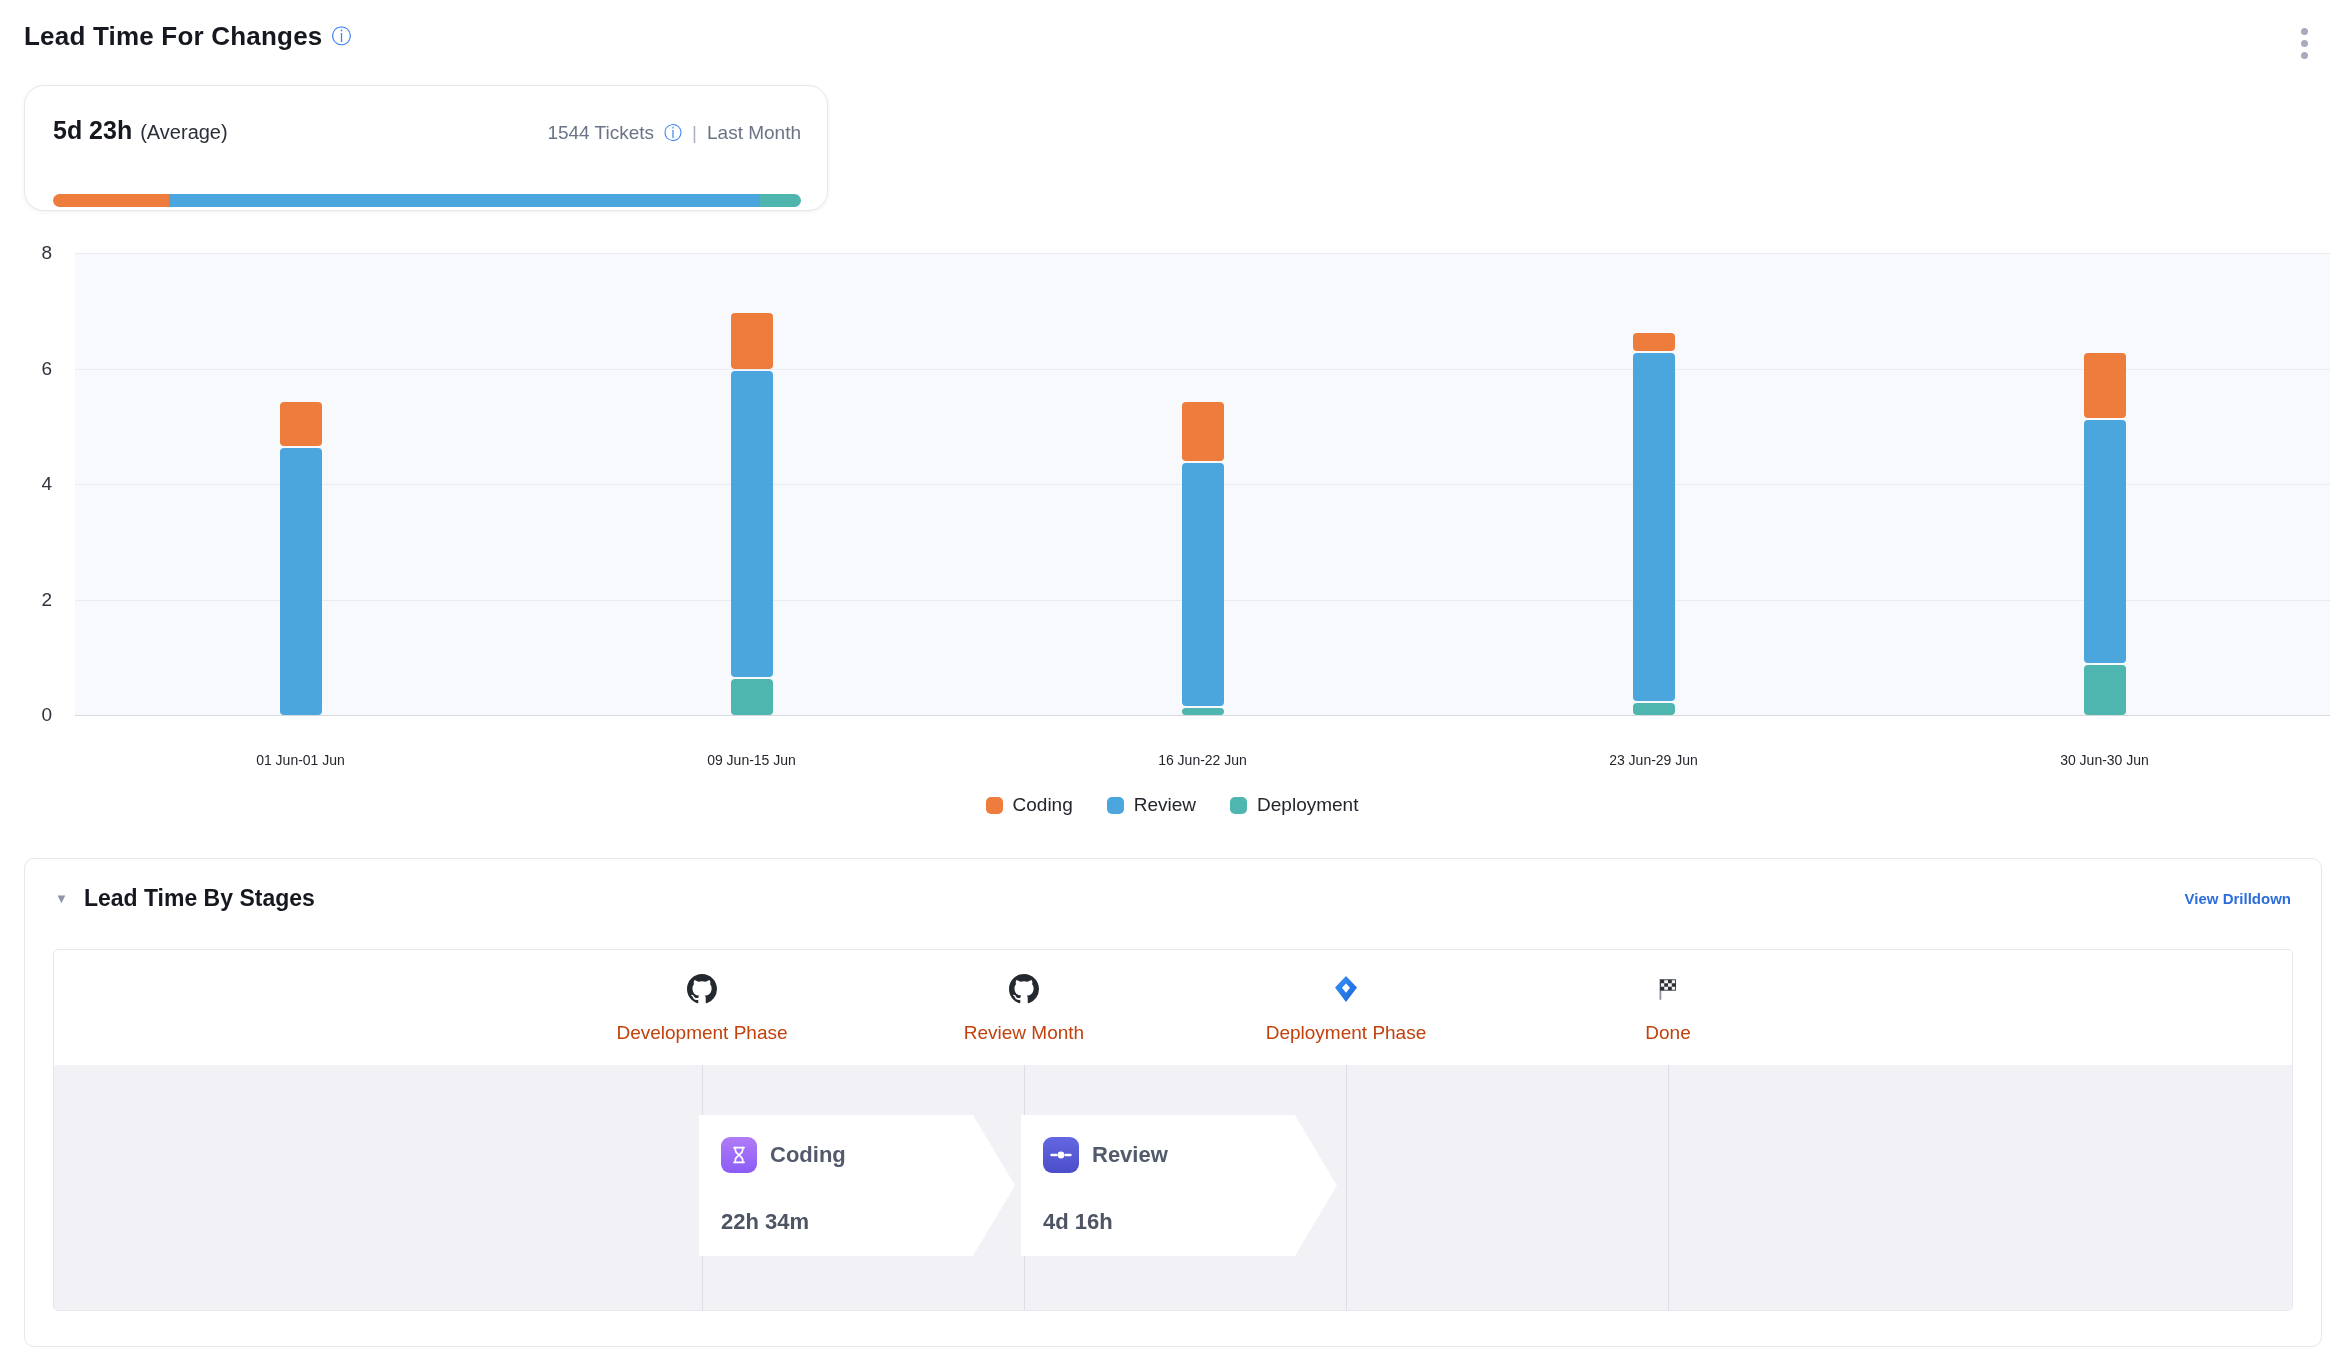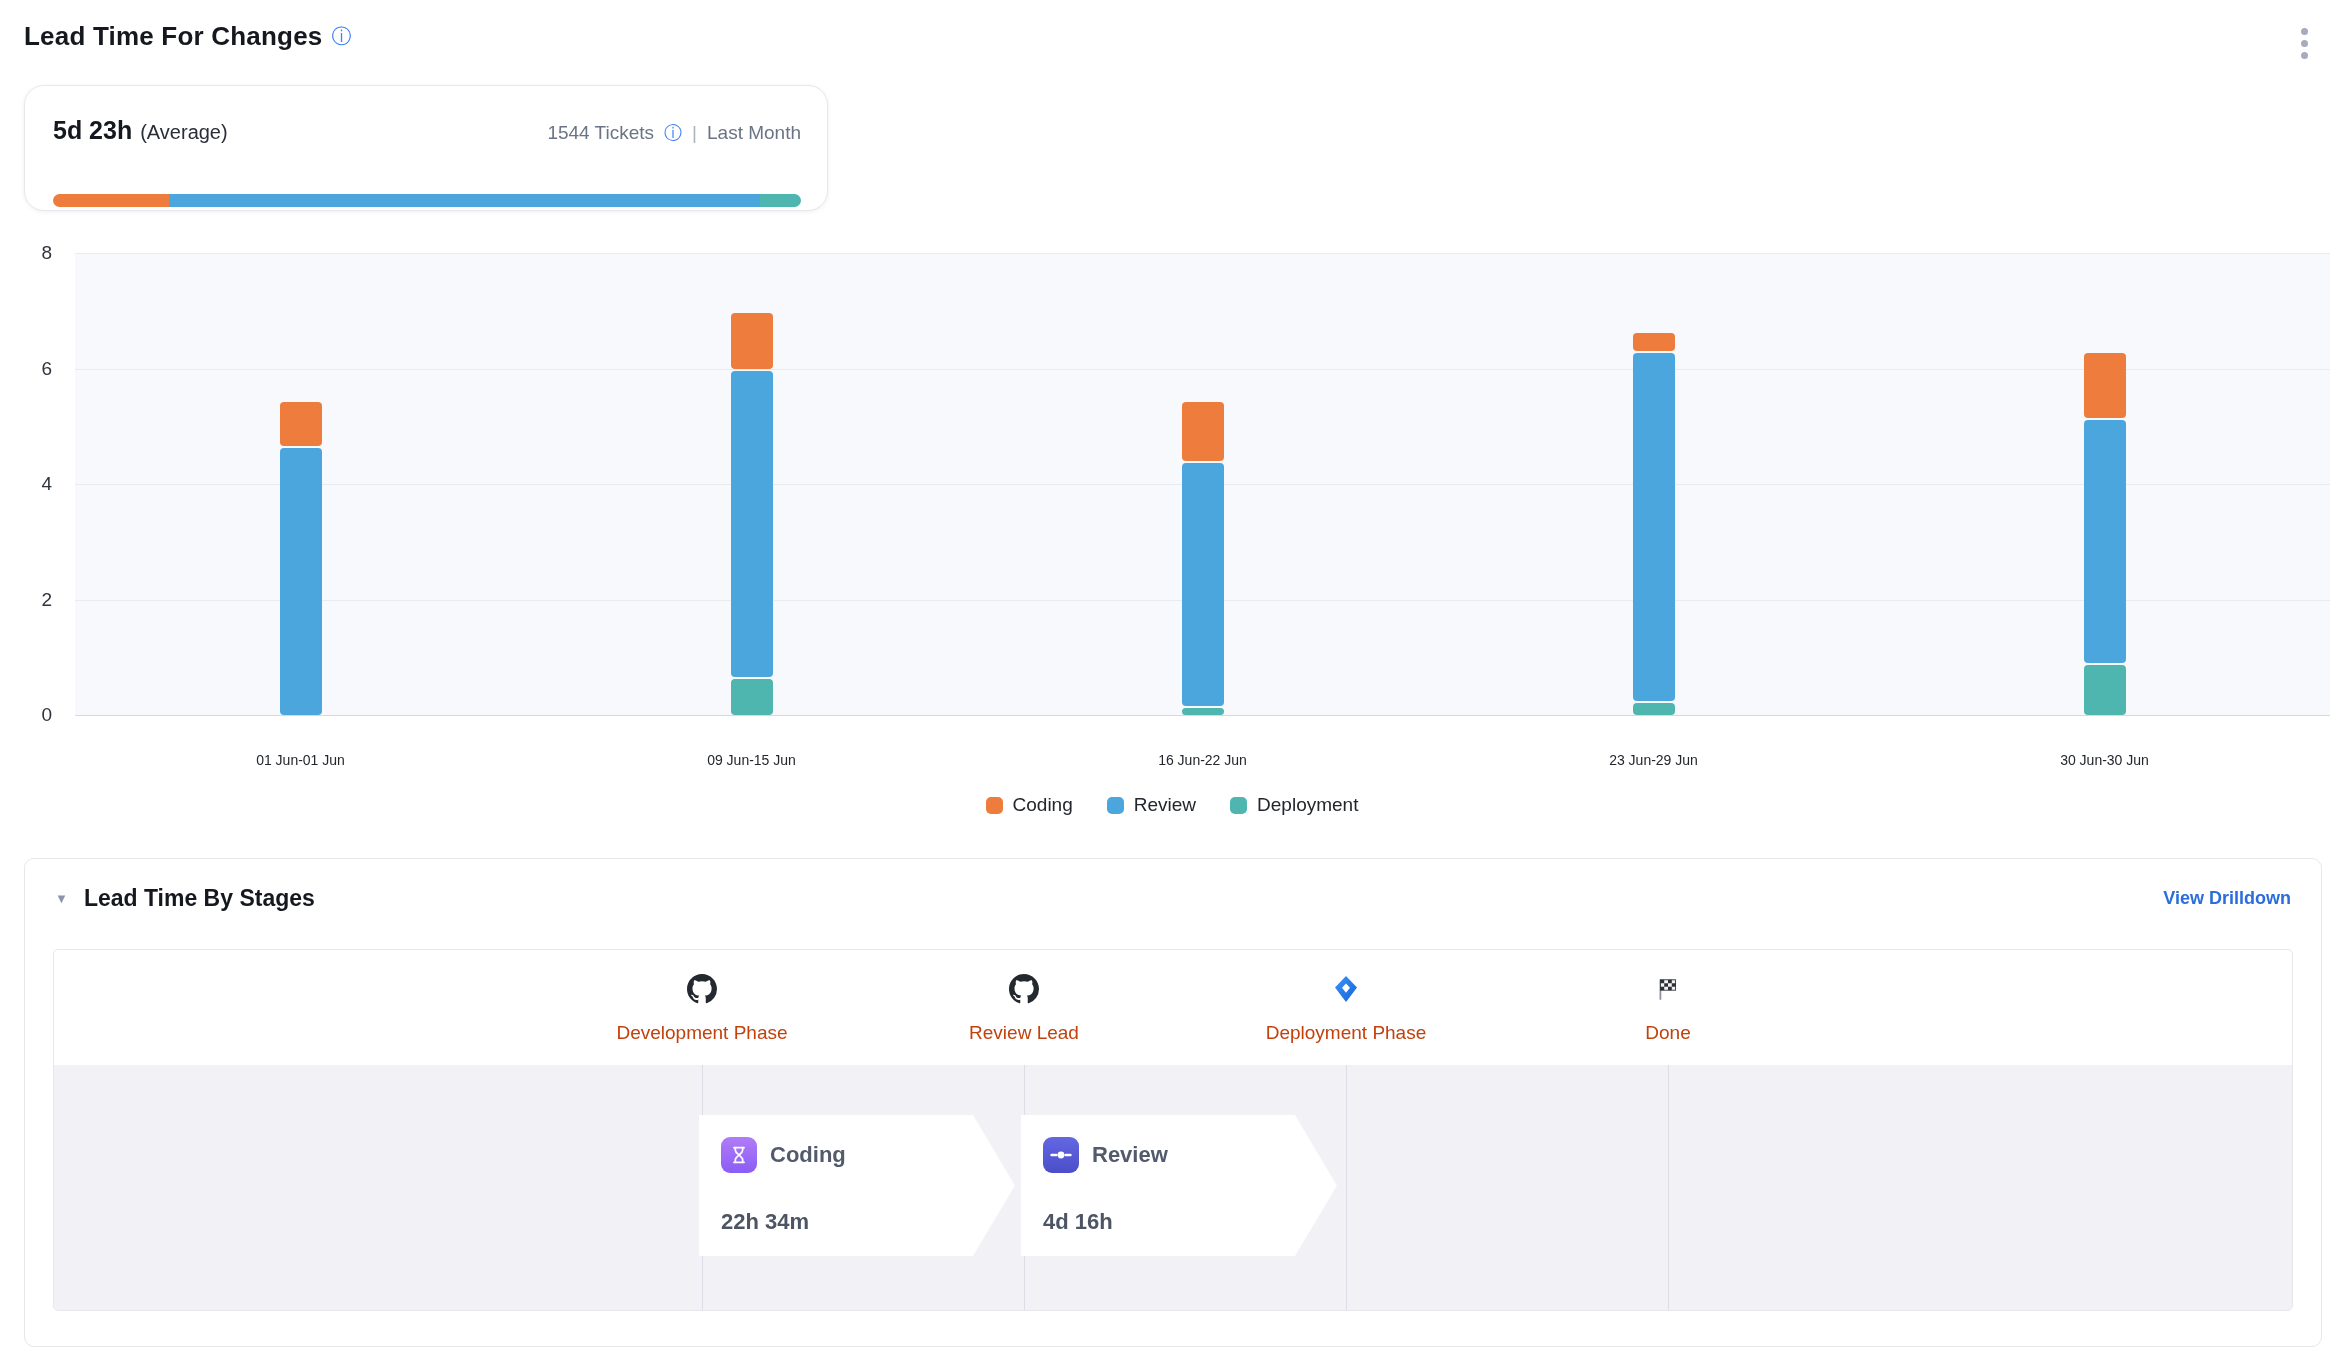--- a/index.html
+++ b/index.html
@@ -39,21 +39,21 @@
   #legend{left:0;right:0;top:794px;display:flex;justify-content:center;gap:34px;}
   .legend-item{display:flex;align-items:center;gap:10px;font-size:19px;color:#23262d;cursor:pointer;}
   .legend-swatch{width:17px;height:17px;border-radius:5px;}
 
   
   #stages-card{left:24px;top:858px;width:2296px;height:487px;background:#fff;
     border:1px solid #e6e8ec;border-radius:10px;}
   #stages-header{position:absolute;left:30px;right:30px;top:26px;display:flex;align-items:center;}
   #stages-caret{font-size:13px;color:#8e95a8;margin-right:16px;cursor:pointer;}
   #stages-title{font-size:23px;font-weight:bold;color:#15181e;}
-  #drilldown-link{margin-left:auto;font-size:18px;font-weight:bold;color:#2c6ddb;cursor:pointer;}
+  #drilldown-link{margin-left:auto;font-size:15px;font-weight:bold;color:#2c6ddb;cursor:pointer;}
   #stage-table{position:absolute;left:28px;top:90px;width:2238px;height:360px;
     border:1px solid #e6e8ec;border-radius:5px;background:#fff;overflow:hidden;}
   .phase-item{position:absolute;top:22px;transform:translateX(-50%);text-align:center;width:260px;}
   .phase-icon{height:34px;display:flex;align-items:center;justify-content:center;}
   .phase-label{margin-top:16px;font-size:19px;color:#c2410c;}
   #stage-track{position:absolute;left:0;right:0;top:115px;bottom:0;background:#f1f1f6;}
   .track-divider{position:absolute;top:0;bottom:0;width:1px;background:#dcdde6;}
   .chevron{position:absolute;top:50px;width:316px;height:141px;background:#fff;
     clip-path:polygon(0 0,calc(100% - 42px) 0,100% 50%,calc(100% - 42px) 100%,0 100%);
     filter:drop-shadow(0 1px 2px rgba(60,64,90,.18));cursor:pointer;}
@@ -168,21 +168,21 @@
             </svg>
           </div>
           <div class="phase-label">Development Phase</div>
         </div>
         <div class="phase-item" style="left: 970px;">
           <div class="phase-icon">
             <svg width="30" height="30" viewBox="0 0 16 16">
               <path fill="#24292f" d="M8 0C3.58 0 0 3.58 0 8c0 3.54 2.29 6.53 5.47 7.59.4.07.55-.17.55-.38 0-.19-.01-.82-.01-1.49-2.01.37-2.53-.49-2.69-.94-.09-.23-.48-.94-.82-1.13-.28-.15-.68-.52-.01-.53.63-.01 1.08.58 1.23.82.72 1.21 1.87.87 2.33.66.07-.52.28-.87.51-1.07-1.78-.2-3.64-.89-3.64-3.95 0-.87.31-1.59.82-2.15-.08-.2-.36-1.02.08-2.12 0 0 .67-.21 2.2.82.64-.18 1.32-.27 2-.27s1.36.09 2 .27c1.53-1.04 2.2-.82 2.2-.82.44 1.1.16 1.92.08 2.12.51.56.82 1.27.82 2.15 0 3.07-1.87 3.75-3.65 3.95.29.25.54.73.54 1.48 0 1.07-.01 1.93-.01 2.2 0 .21.15.46.55.38A8.01 8.01 0 0 0 16 8c0-4.42-3.58-8-8-8z"></path>
             </svg>
           </div>
-          <div class="phase-label">Review Lead</div>
+          <div class="phase-label">Review Month</div>
         </div>
         <div class="phase-item" style="left: 1292px;">
           <div class="phase-icon">
             <svg width="26" height="28" viewBox="0 0 26 28">
               <defs>
                 <linearGradient id="jg" x1="0" y1="0" x2="1" y2="1">
                   <stop offset="0" stop-color="#3b93f7"></stop>
                   <stop offset="1" stop-color="#1565d8"></stop>
                 </linearGradient>
               </defs>

